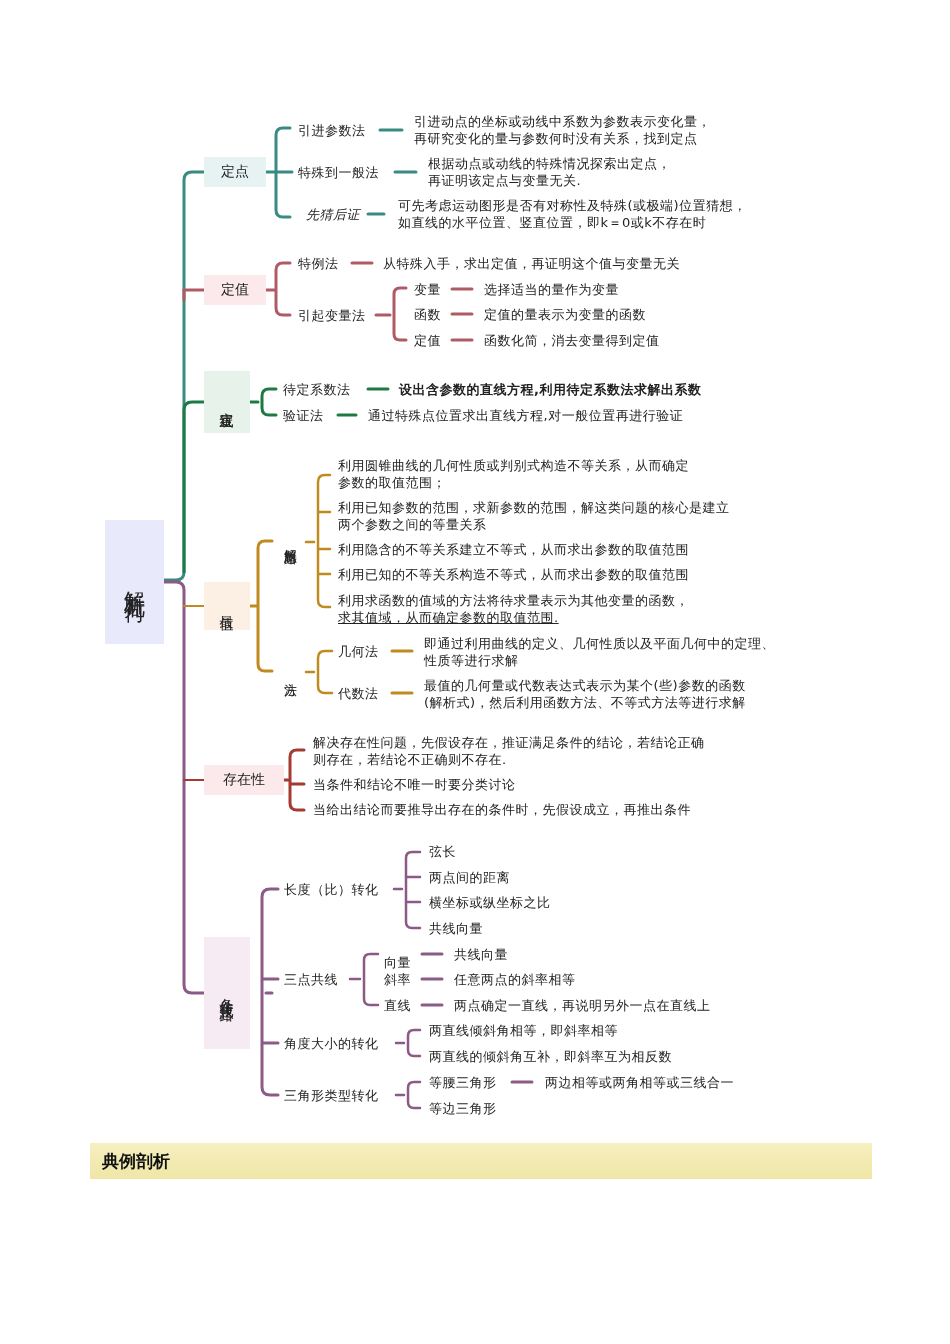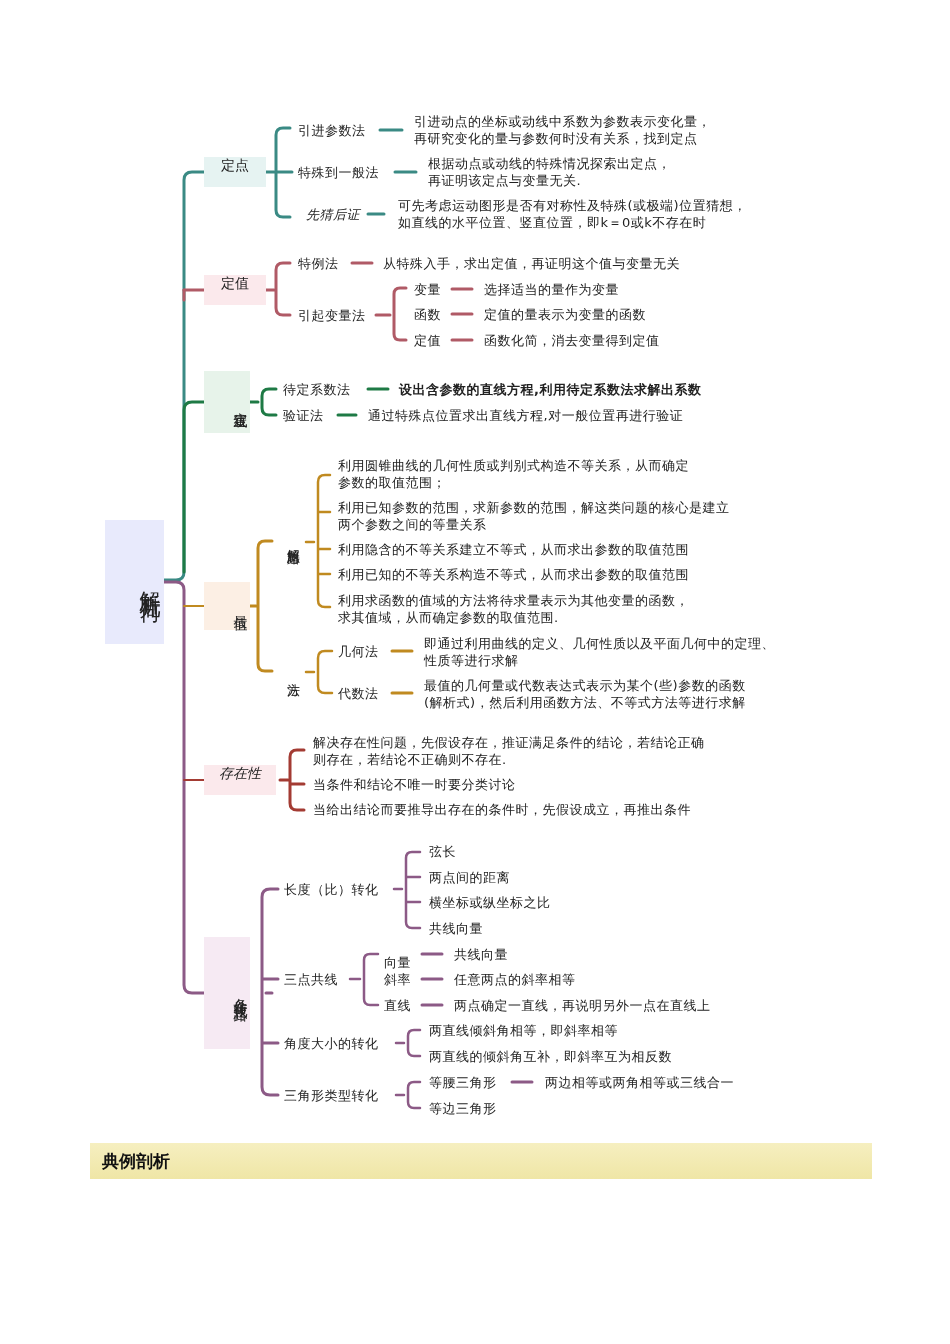--- a/index.html
+++ b/index.html
@@ -1,18 +1,18 @@
 <!DOCTYPE html>
 <html><head>
 <meta charset="utf-8">
 <style>
   html,body{margin:0;padding:0;background:#fff;}
   body{width:950px;height:1344px;position:relative;overflow:hidden;font-family:"DejaVu Sans","Liberation Sans",sans-serif;color:#222;}
   .t{position:absolute;font-size:13px;line-height:17px;white-space:nowrap;letter-spacing:0.5px;}
-  .node{position:absolute;display:flex;align-items:flex-start;justify-content:center;font-size:14px;text-align:center;}
+  .node{position:absolute;display:flex;align-items:center;justify-content:center;font-size:14px;text-align:center;}
   .vert{writing-mode:vertical-rl;text-orientation:upright;letter-spacing:2px;}
   svg.lines{position:absolute;left:0;top:0;}
   .banner{position:absolute;left:90px;top:1143px;width:782px;height:36px;background:linear-gradient(#f6efc0,#efe6a6);display:flex;align-items:center;}
   .banner span{font-family:"DejaVu Serif","Liberation Serif",serif;font-weight:bold;font-size:17px;padding-left:12px;color:#111;}
 </style>
 </head>
 <body>
 
 <svg class="lines" width="950" height="1344" fill="none" stroke-linecap="round">
 
@@ -95,32 +95,32 @@
 <div class="node vert" style="left:278px;top:505px;width:24px;height:72px;font-size:13px;letter-spacing:1px;">
   <span>解题思路</span>
 </div>
 <div class="t" style="left:338px;top:457px;">利用圆锥曲线的几何性质或判别式构造不等关系，从而确定</div>
 <div class="t" style="left:338px;top:474px;">参数的取值范围；</div>
 <div class="t" style="left:338px;top:499px;">利用已知参数的范围，求新参数的范围，解这类问题的核心是建立</div>
 <div class="t" style="left:338px;top:516px;">两个参数之间的等量关系</div>
 <div class="t" style="left:338px;top:541px;">利用隐含的不等关系建立不等式，从而求出参数的取值范围</div>
 <div class="t" style="left:338px;top:566px;">利用已知的不等关系构造不等式，从而求出参数的取值范围</div>
 <div class="t" style="left:338px;top:592px;">利用求函数的值域的方法将待求量表示为其他变量的函数，</div>
-<div class="t" style="left:338px;top:609px;">求其值域，从而确定参数的取值范围.</div>
+<div class="t" style="left:338px;top:609px;text-decoration:underline;">求其值域，从而确定参数的取值范围.</div>
 <div class="node vert" style="left:278px;top:655px;width:24px;height:36px;font-size:13px;letter-spacing:1px;">
   <span>方法</span>
 </div>
 <div class="t" style="left:338px;top:643px;">几何法</div>
 <div class="t" style="left:424px;top:635px;">即通过利用曲线的定义、几何性质以及平面几何中的定理、</div>
 <div class="t" style="left:424px;top:652px;">性质等进行求解</div>
 <div class="t" style="left:338px;top:685px;">代数法</div>
 <div class="t" style="left:424px;top:677px;">最值的几何量或代数表达式表示为某个(些)参数的函数</div>
 <div class="t" style="left:424px;top:694px;">(解析式)，然后利用函数方法、不等式方法等进行求解</div>
 
-<div class="node" style="left:204px;top:765px;width:72px;height:30px;background:#fbe9ec;font-style:italic;">
+<div class="node" style="left:204px;top:765px;width:80px;height:30px;background:#fbe9ec;">
   <span>存在性</span>
 </div>
 <div class="t" style="left:313px;top:734px;">解决存在性问题，先假设存在，推证满足条件的结论，若结论正确</div>
 <div class="t" style="left:313px;top:751px;">则存在，若结论不正确则不存在.</div>
 <div class="t" style="left:313px;top:776px;">当条件和结论不唯一时要分类讨论</div>
 <div class="t" style="left:313px;top:801px;">当给出结论而要推导出存在的条件时，先假设成立，再推出条件</div>
 
 <div class="node vert" style="left:204px;top:937px;width:46px;height:112px;background:#f6eaf3;letter-spacing:2px;">
   <span>条件转化思路</span>
 </div>

